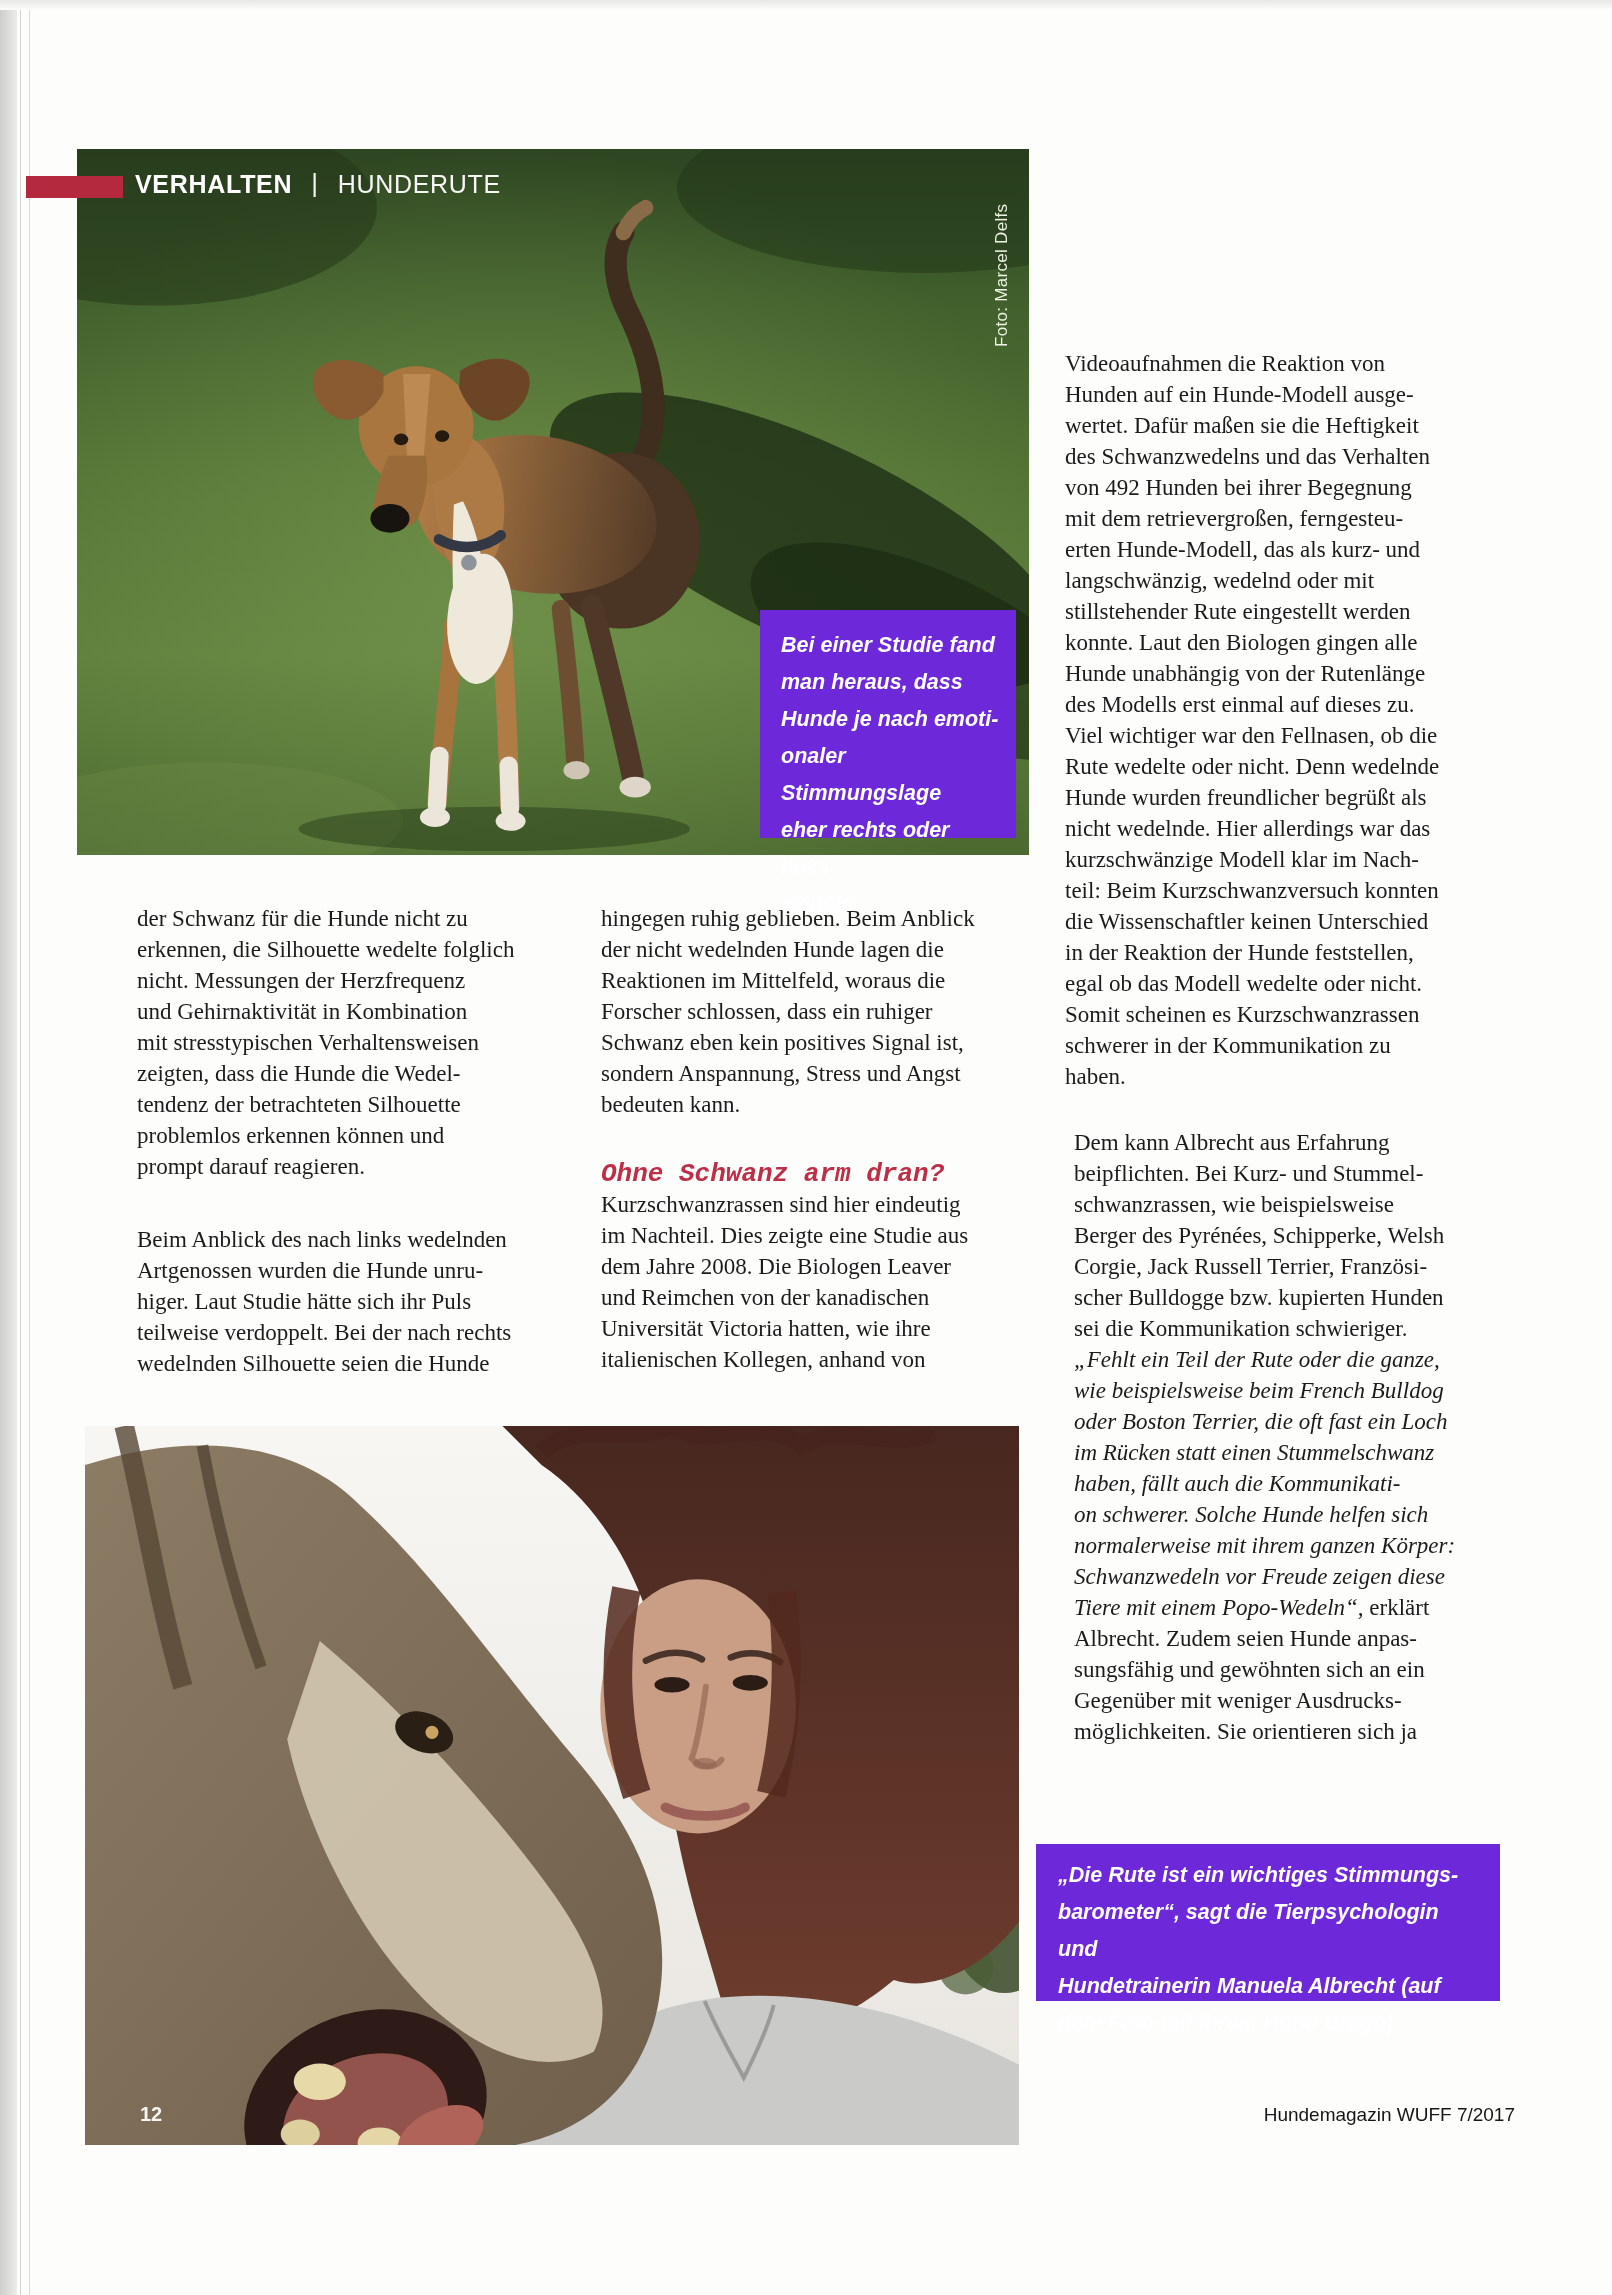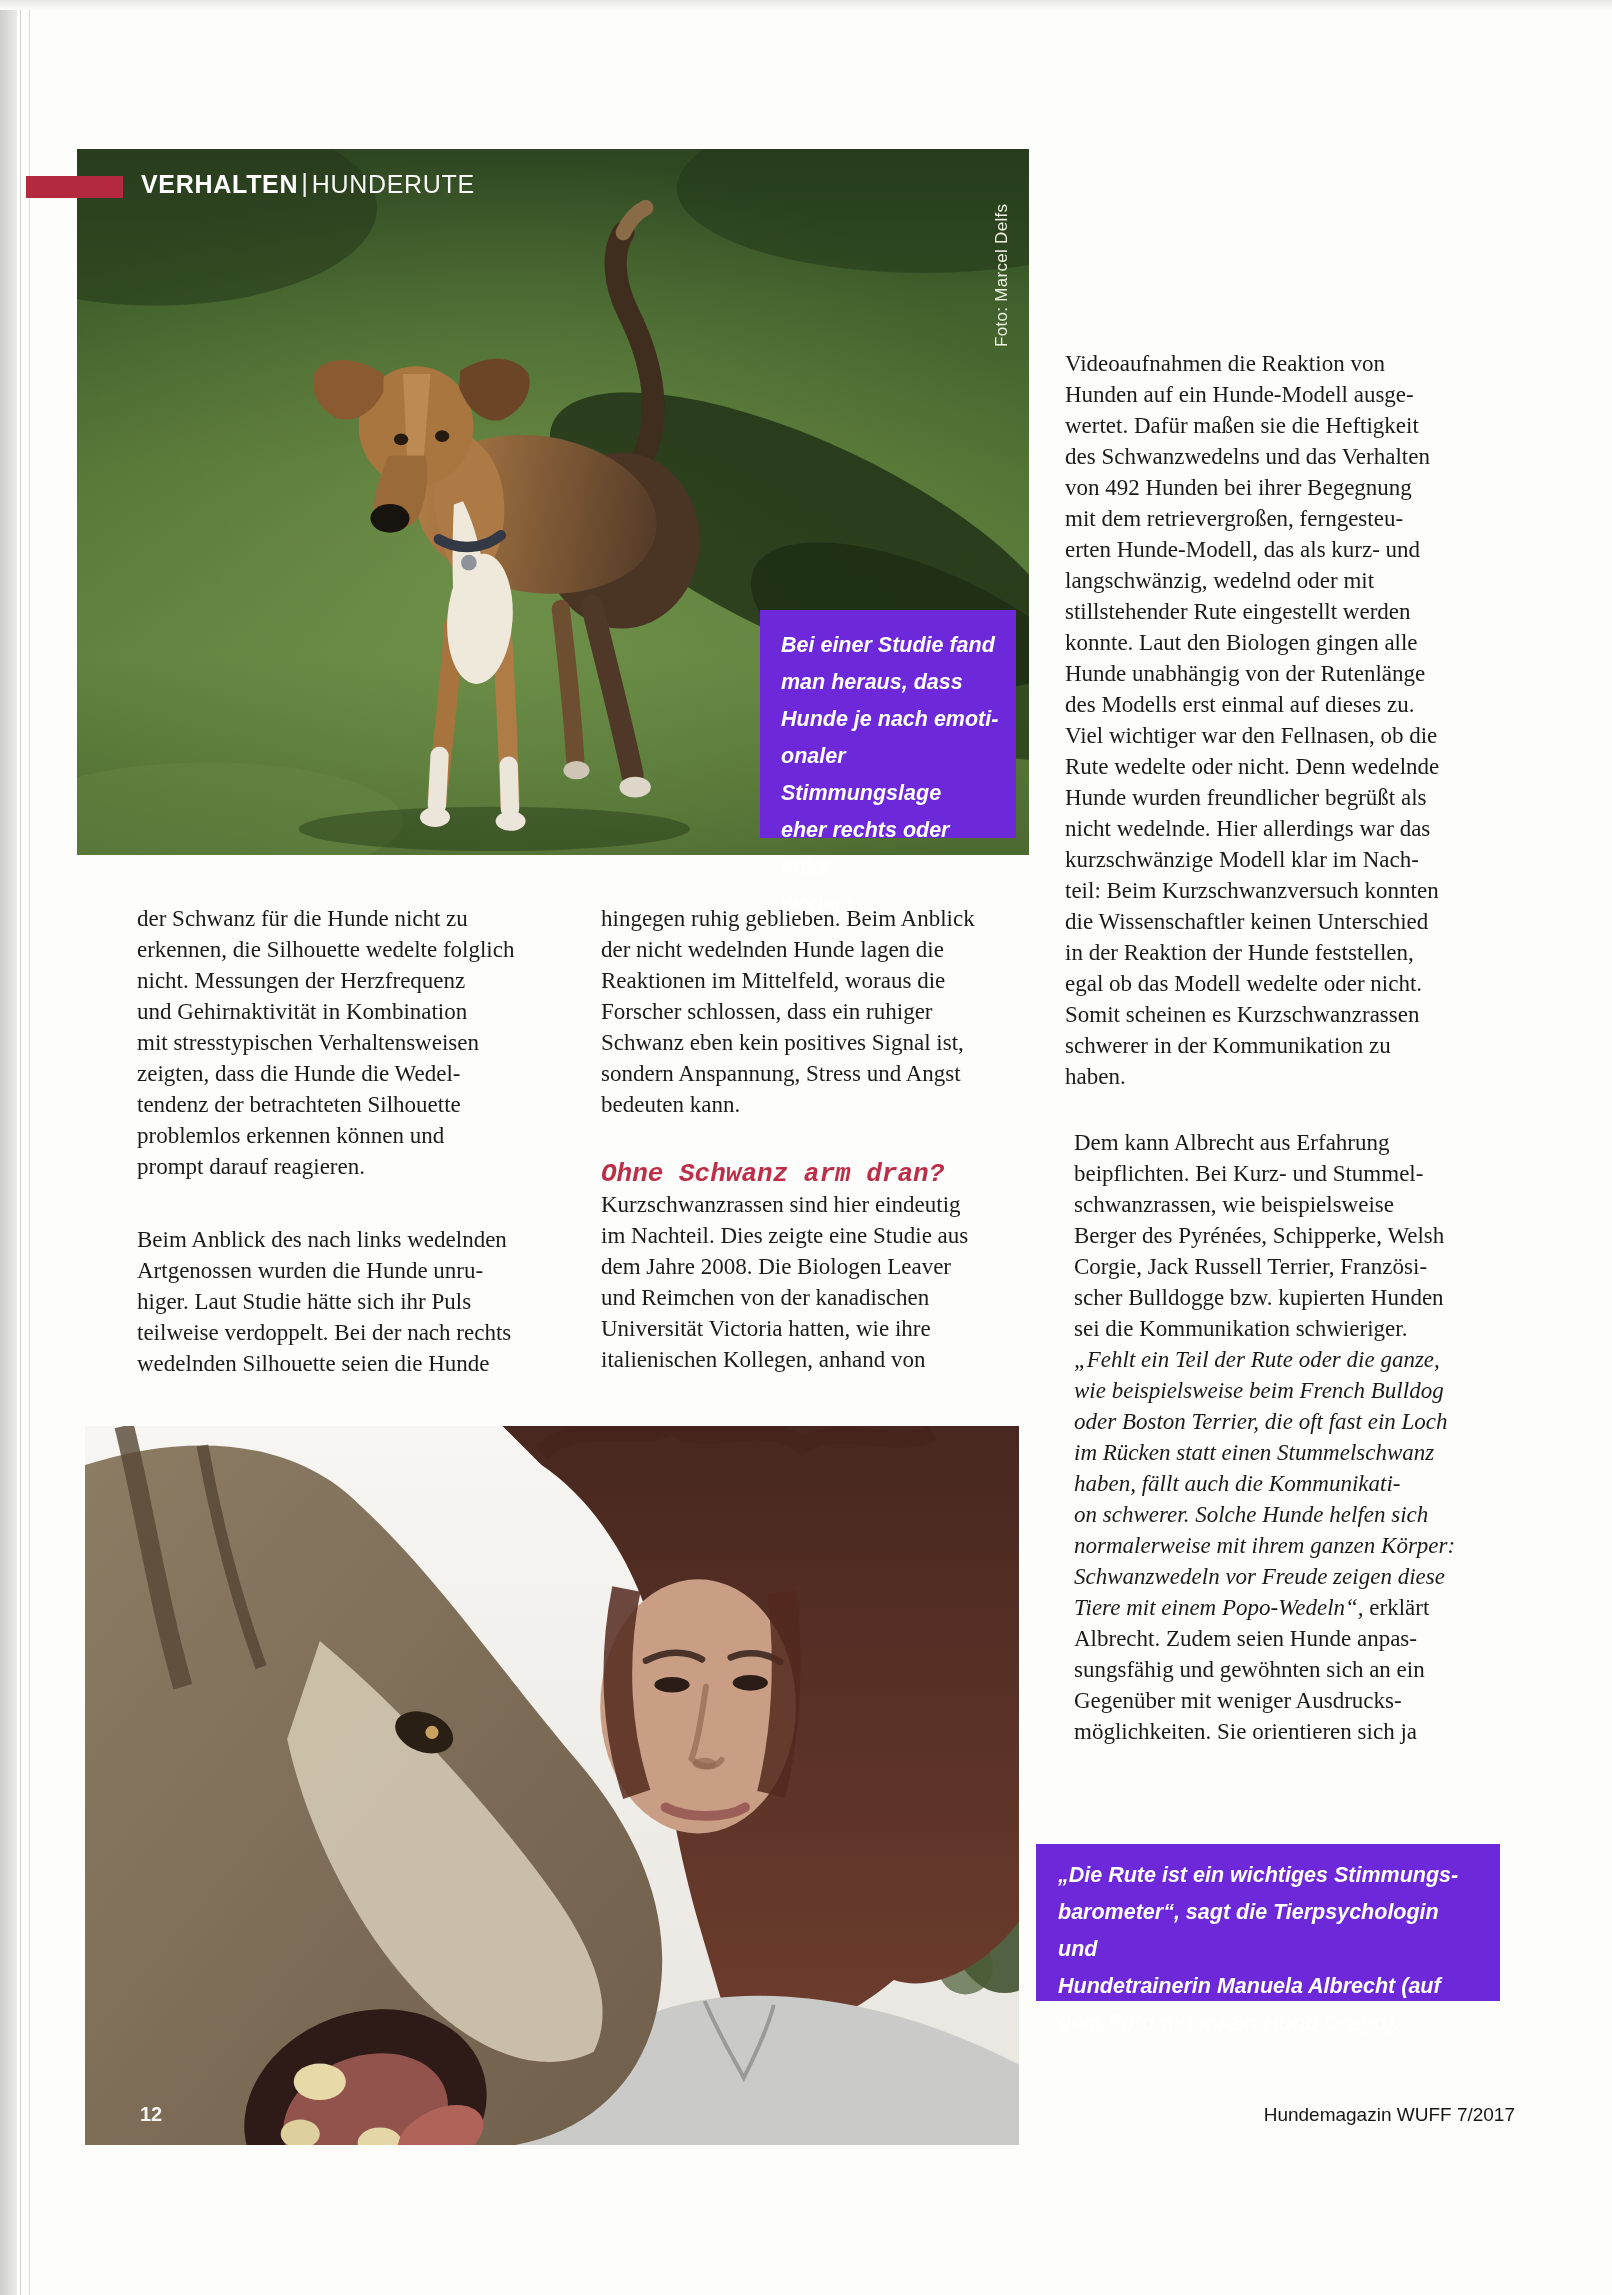--- a/index.html
+++ b/index.html
@@ -13,21 +13,21 @@
   .scan-line{position:absolute;left:20px;top:0;width:1.3px;height:100%;background:#bdbdbb;opacity:.65;}
   .scan-line2{position:absolute;left:29px;top:0;width:0.7px;height:100%;background:#d9d9d7;}
   .scan-top{position:absolute;left:0;top:0;width:100%;height:10.4px;
     background:linear-gradient(#e7e7e5,#fdfdfb);}
 
   
   .photo-top{position:absolute;left:77px;top:149px;width:952px;height:706px;overflow:hidden;}
   .photo-top svg{display:block;width:100%;height:100%;}
 
   .kicker-bar{position:absolute;left:26px;top:176px;width:97px;height:21.5px;background:#b5293e;z-index:6;}
-  .kicker{position:absolute;left:141px;top:167px;height:34px;display:flex;align-items:center;gap:3px;
+  .kicker{position:absolute;left:135px;top:167px;height:34px;display:flex;align-items:center;gap:19px;
     z-index:6;font-family:"Liberation Sans",sans-serif;color:#ffffff;font-size:25px;letter-spacing:0.7px;}
   .kicker .sec{font-weight:700;}
   .kicker .sep{font-weight:300;font-size:26px;opacity:.95;transform:translateY(-1.3px);}
   .kicker .topic{font-weight:400;opacity:.96;}
 
   .credit{position:absolute;left:992px;top:158px;width:27px;height:189px;z-index:6;
     writing-mode:vertical-rl;transform:rotate(180deg);
     font-family:"Liberation Sans",sans-serif;font-size:17px;color:#eef2e2;letter-spacing:0.3px;}
 
   .caption-box{position:absolute;background:#6d28d9;color:#ffffff;z-index:5;

